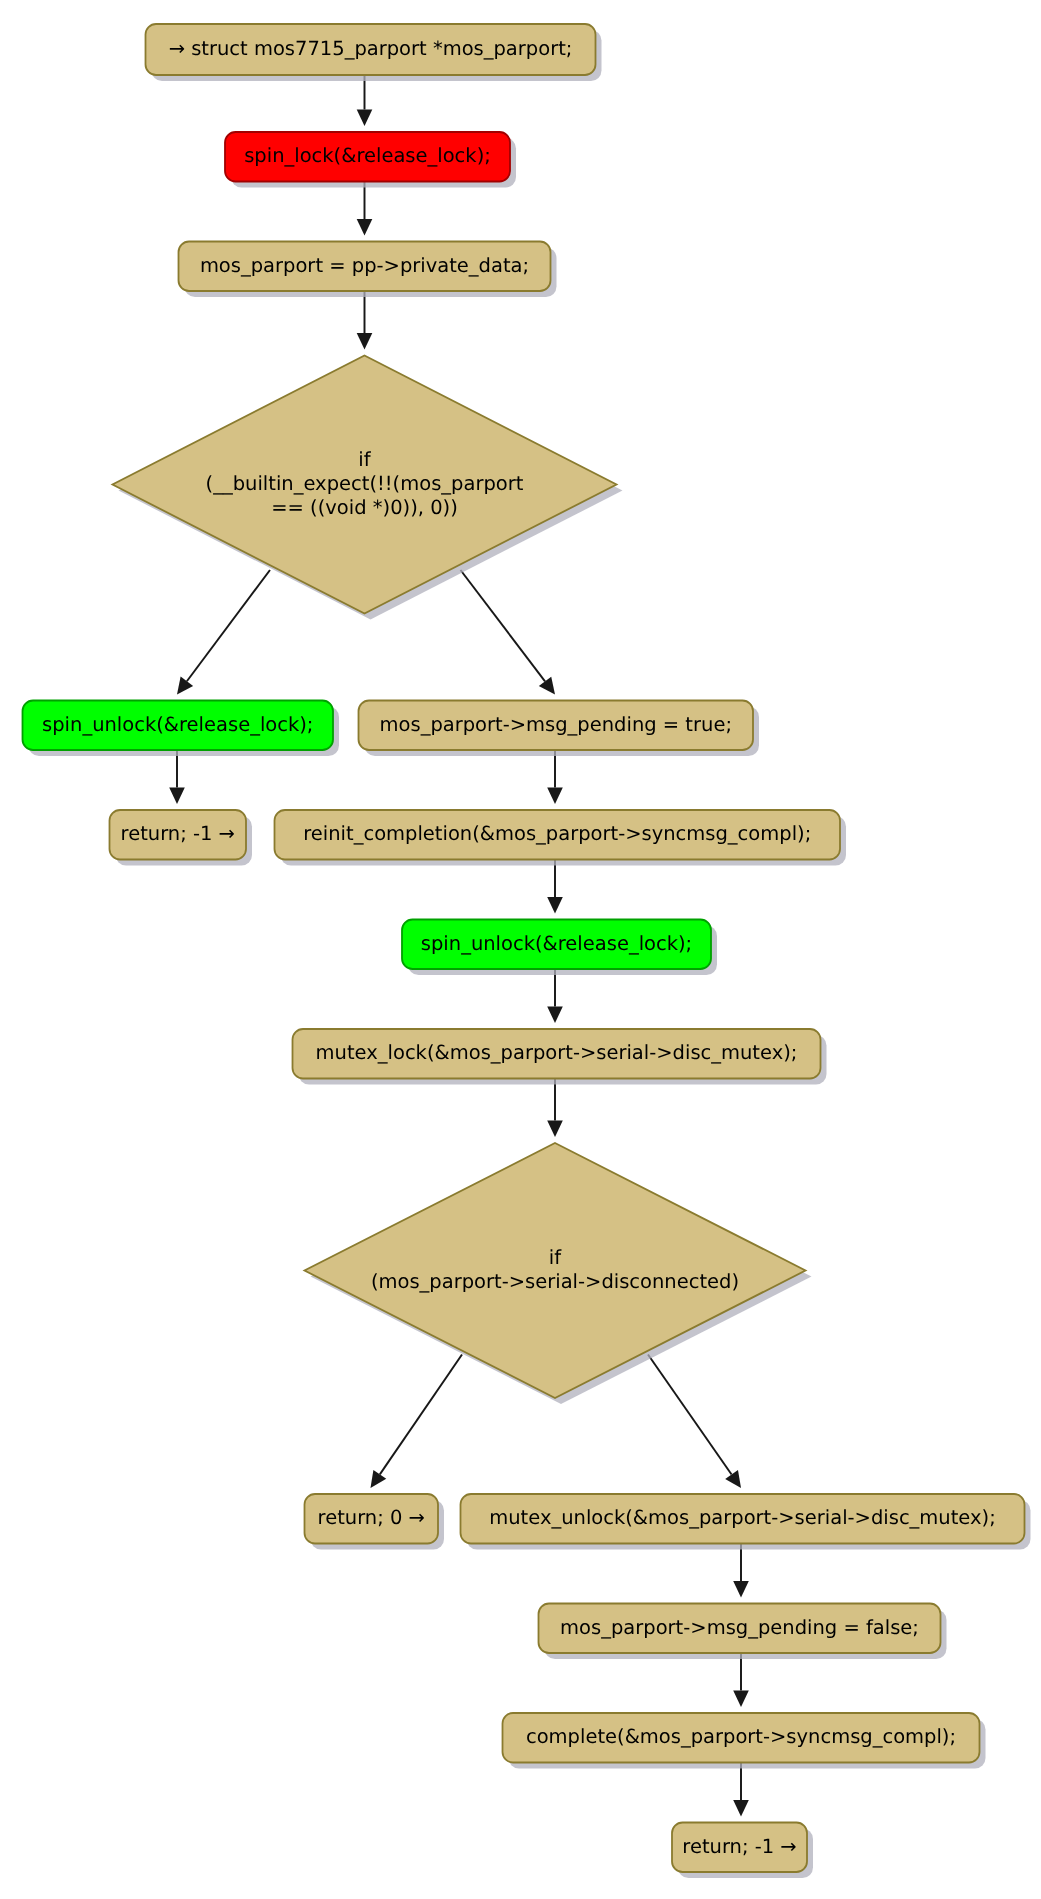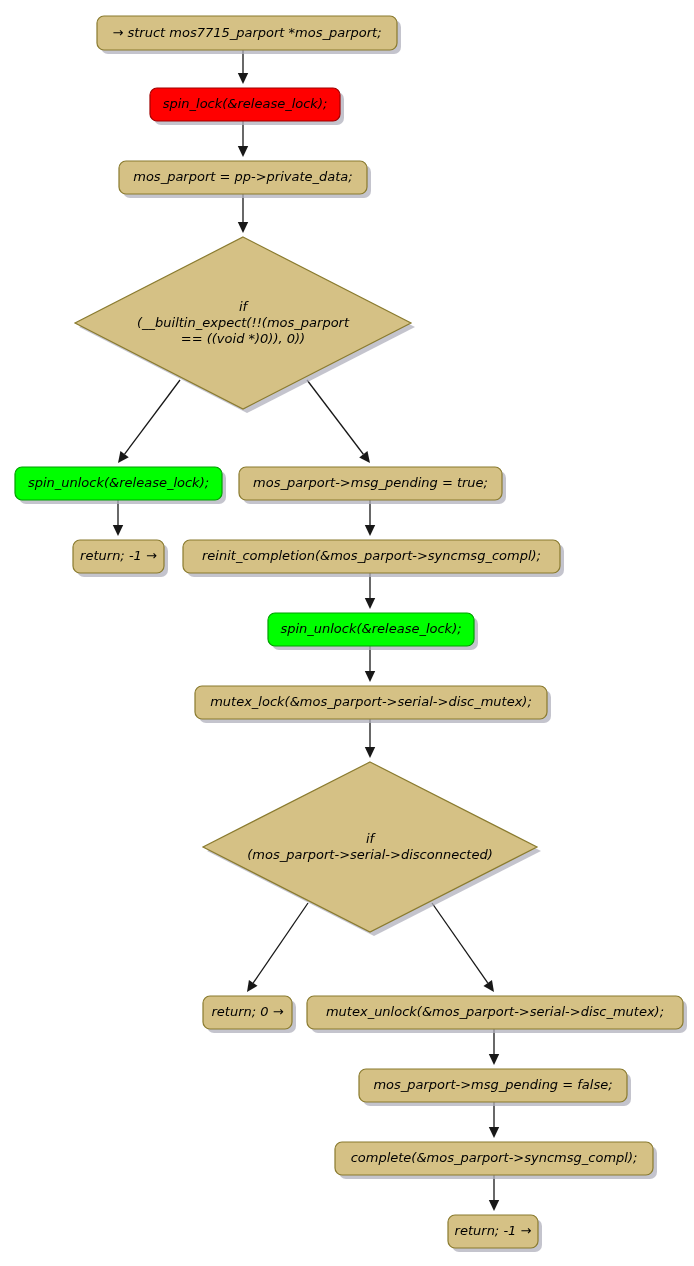--- a/index.html
+++ b/index.html
@@ -10,21 +10,20 @@
   body {
     width: 694px;
     height: 1266px;
     overflow: hidden;
     font-family: "DejaVu Sans", sans-serif;
   }
   #flow-root {
     position: relative;
     width: 694px;
     height: 1226px;
-    font-style: italic;
   }
   svg#flow-svg {
     display: block;
     width: 694px;
     height: 1266px;
   }
   .node-shadow {
     fill: #b0b0bc;
     opacity: 0.75;
   }

